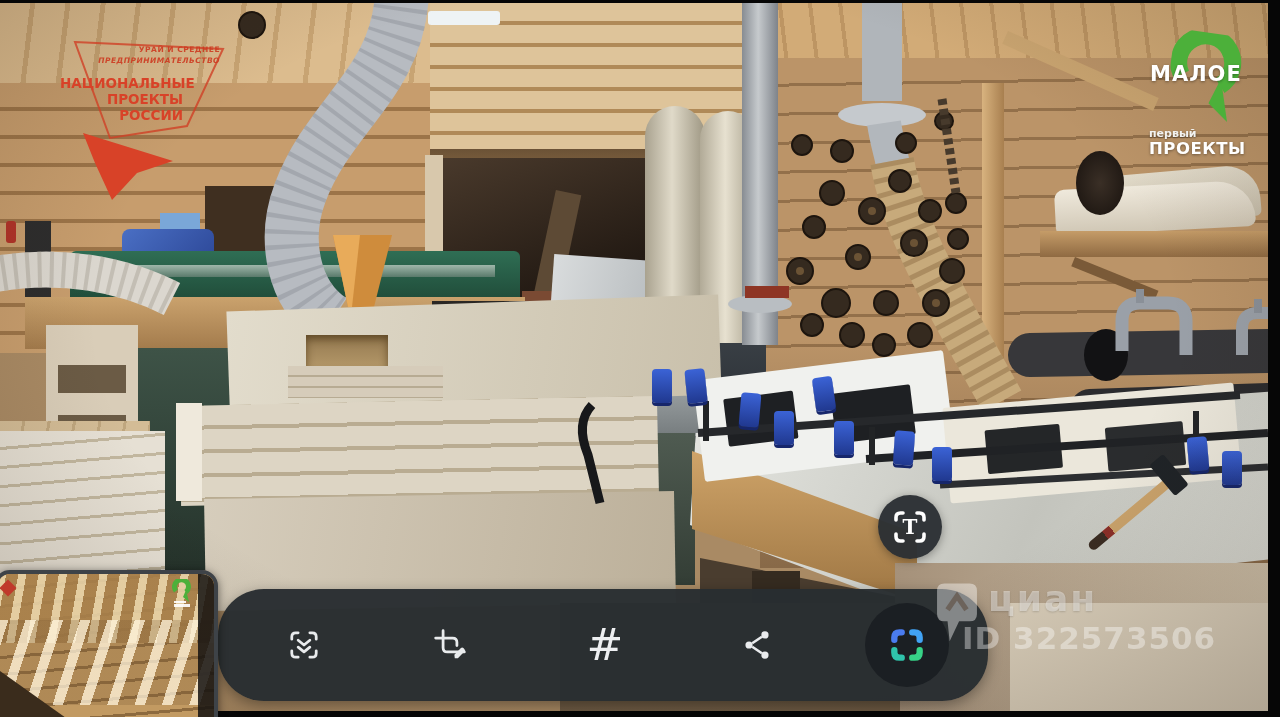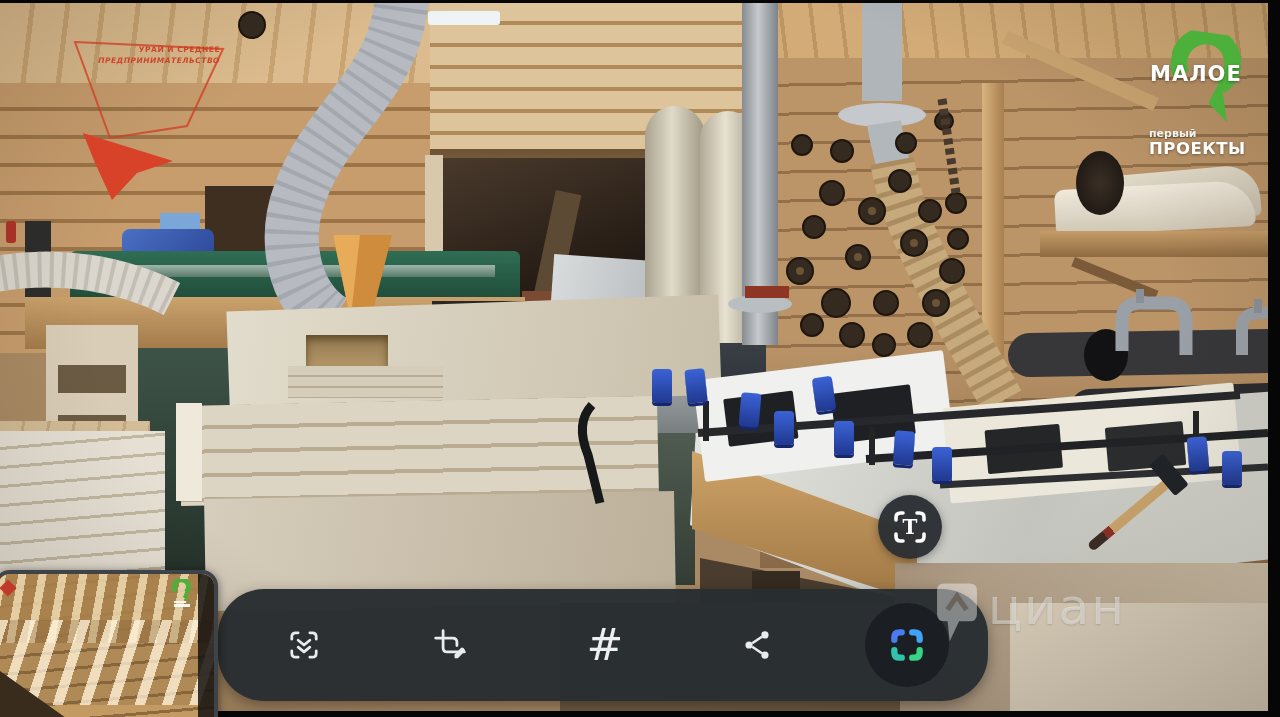--- a/index.html
+++ b/index.html
@@ -20,21 +20,21 @@
   .scan-circle{position:absolute;left:647px;top:14px;width:84px;height:84px;border-radius:50%;
                background:#1b1f23;display:flex;align-items:center;justify-content:center;cursor:pointer;}
   .tbutton{position:absolute;left:878px;top:495px;width:64px;height:64px;border-radius:50%;
            background:rgba(43,47,51,0.96);z-index:18;display:flex;align-items:center;justify-content:center;
            box-shadow:0 2px 10px rgba(0,0,0,.35);cursor:pointer;}
   .thumb{position:absolute;left:-6px;top:570px;width:216px;height:154px;border-radius:16px;
          border:4px solid #3e4348;overflow:hidden;z-index:30;background:#7a5c38;
          box-shadow:0 2px 10px rgba(0,0,0,.55);cursor:pointer;}
   
   .wm{position:absolute;z-index:40;pointer-events:none;}
-  .wm-brand{font-size:50px;font-weight:normal;color:rgba(255,255,255,0.42);letter-spacing:2px;
+  .wm-brand{font-size:36px;font-weight:bold;color:rgba(255,255,255,0.42);letter-spacing:2px;
             text-shadow:0 1px 2px rgba(0,0,0,.15);}
   .wm-id{font-size:31px;font-weight:bold;color:rgba(255,255,255,0.38);letter-spacing:1px;}
   
   .np{position:absolute;left:55px;top:32px;width:185px;height:180px;}
   .np-small{position:absolute;left:5px;width:160px;text-align:right;font-size:7.5px;font-weight:bold;
             color:rgba(205,58,32,0.9);letter-spacing:.5px;}
   .np-title{font-size:13.5px;font-weight:bold;line-height:16px;color:#d84228;text-align:right;}
   .uray{position:absolute;left:1140px;top:35px;width:130px;height:135px;}
   .uray-city{position:absolute;left:10px;top:24px;font-size:21px;font-weight:bold;color:#fff;
              letter-spacing:1px;text-shadow:0 1px 3px rgba(0,0,0,.4);}
@@ -207,20 +207,25 @@
 
     <div class="ph" style="left:0;top:0;width:1268px;height:708px;background:radial-gradient(ellipse at 50% 45%,rgba(0,0,0,0) 60%,rgba(35,22,10,.22) 100%);"></div>
 
     <div class="np">
       <svg width="185" height="180" viewBox="0 0 185 180" style="position:absolute;left:0;top:0;">
         <polygon points="20,7 168,14 132,91 55,103" fill="none" stroke="#cf4026" stroke-width="2" opacity="0.8"></polygon>
         <polygon points="28,98 118,126 82,138 57,165 40,128" fill="#d84228"></polygon>
       </svg>
       <div class="np-small" style="top:10px;">УРАЙ И СРЕДНЕЕ</div>
       <div class="np-small" style="top:21px;font-style:italic;">ПРЕДПРИНИМАТЕЛЬСТВО</div>
+      <div style="position:absolute;left:5px;top:40px;width:123px;">
+        <div class="np-title">НАЦИОНАЛЬНЫЕ</div>
+        <div class="np-title">ПРОЕКТЫ</div>
+        <div class="np-title">РОССИИ</div>
+      </div>
     </div>
 
     <div class="uray">
       <svg width="80" height="118" viewBox="0 0 80 118" style="position:absolute;left:27px;top:-5px;transform:rotate(8deg);">
         <path d="M12 45 A27 27 0 1 1 52 51" stroke="#4cb03a" stroke-width="17" fill="none"></path>
         <path d="M52 44 L64 86 L43 70 Z" fill="#4cb03a"></path>
       </svg>
       <div class="uray-city">МАЛОЕ</div>
       <div class="uray-s1">первый</div>
       <div class="uray-s2">ПРОЕКТЫ</div>
@@ -287,15 +292,16 @@
       <rect x="2" y="25" width="16" height="3" fill="#ffffff" opacity=".9"></rect>
     </svg>
   </div>
 
   <div class="wm" style="left:936px;top:578px;width:320px;height:90px;">
     <svg width="42" height="66" viewBox="0 0 40 62" style="position:absolute;left:0;top:4px;">
       <path d="M8 1 H32 Q39 1 39 8 V30 Q39 37 32 37 H22 L13 56 L11 37 H8 Q1 37 1 30 V8 Q1 1 8 1 Z" fill="rgba(255,255,255,0.42)"></path>
       <path d="M11 26 L20 13 L29 26" stroke="rgba(90,70,55,0.55)" stroke-width="5" fill="none"></path>
     </svg>
     <div class="wm-brand" style="position:absolute;left:52px;top:0;">циан</div>
+    <div class="wm-id" style="position:absolute;left:26px;top:42px;">ID 322573506</div>
   </div>
 
 </div>
 
 </body></html>

